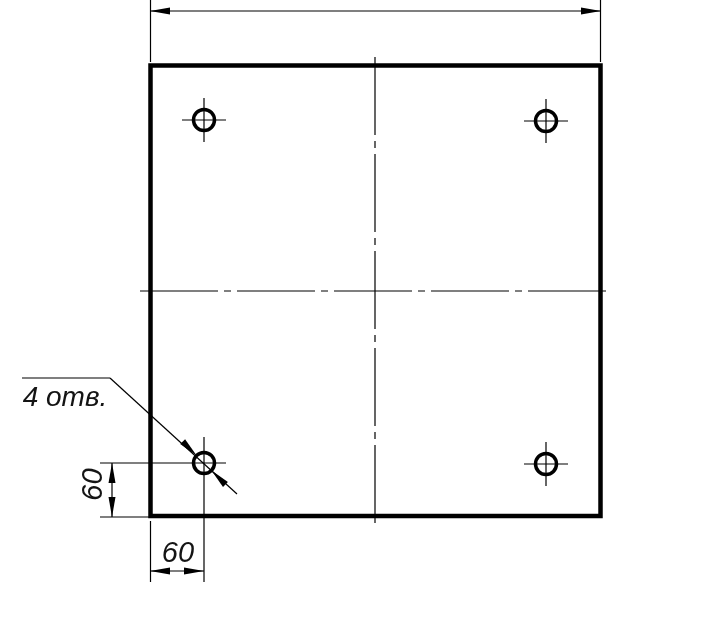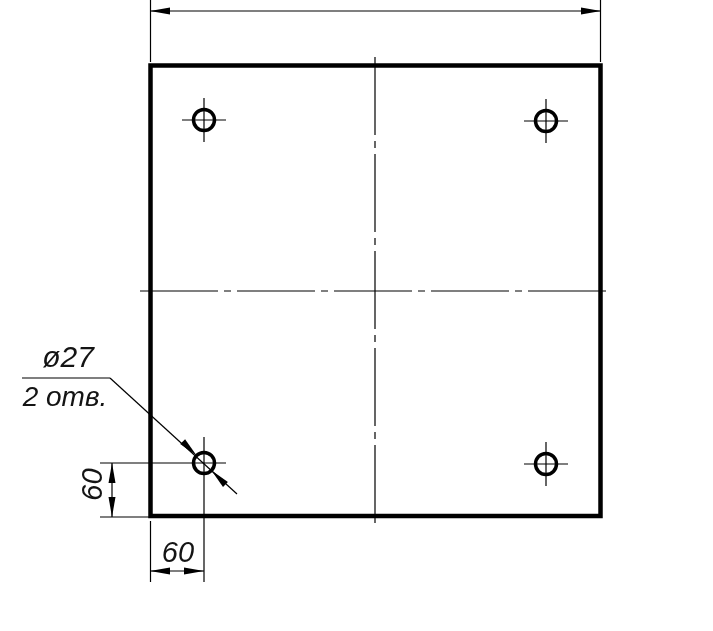--- a/index.html
+++ b/index.html
@@ -56,17 +56,16 @@
       <line x1="150.5" y1="521" x2="150.5" y2="582" stroke="#000000" stroke-width="1.2"></line>
       <line x1="150" y1="571" x2="204" y2="571" stroke="#000000" stroke-width="1.2"></line>
       <polygon points="150.0,571.0 170.0,574.5 170.0,567.5" fill="#000000"></polygon>
       <polygon points="204.0,571.0 184.0,567.5 184.0,574.5" fill="#000000"></polygon>
       <line x1="22" y1="378" x2="110" y2="378" stroke="#000000" stroke-width="1.2"></line>
       <line x1="110" y1="378" x2="237" y2="494" stroke="#000000" stroke-width="1.2"></line>
       <polygon points="196.8,455.8 185.1,439.2 180.2,444.1" fill="#000000"></polygon>
       <polygon points="211.3,470.3 223.0,486.9 227.9,482.0" fill="#000000"></polygon>
     </svg>
 
-  <span class="dim-label lbl-dia">ø27</span>
-  <span class="dim-label lbl-qty">2 отв.</span>
+  <span class="dim-label lbl-qty">4 отв.</span>
   <span class="dim-label lbl-left60">60</span>
   <span class="dim-label lbl-bottom60">60</span>
 </div>
 
 </body></html>

